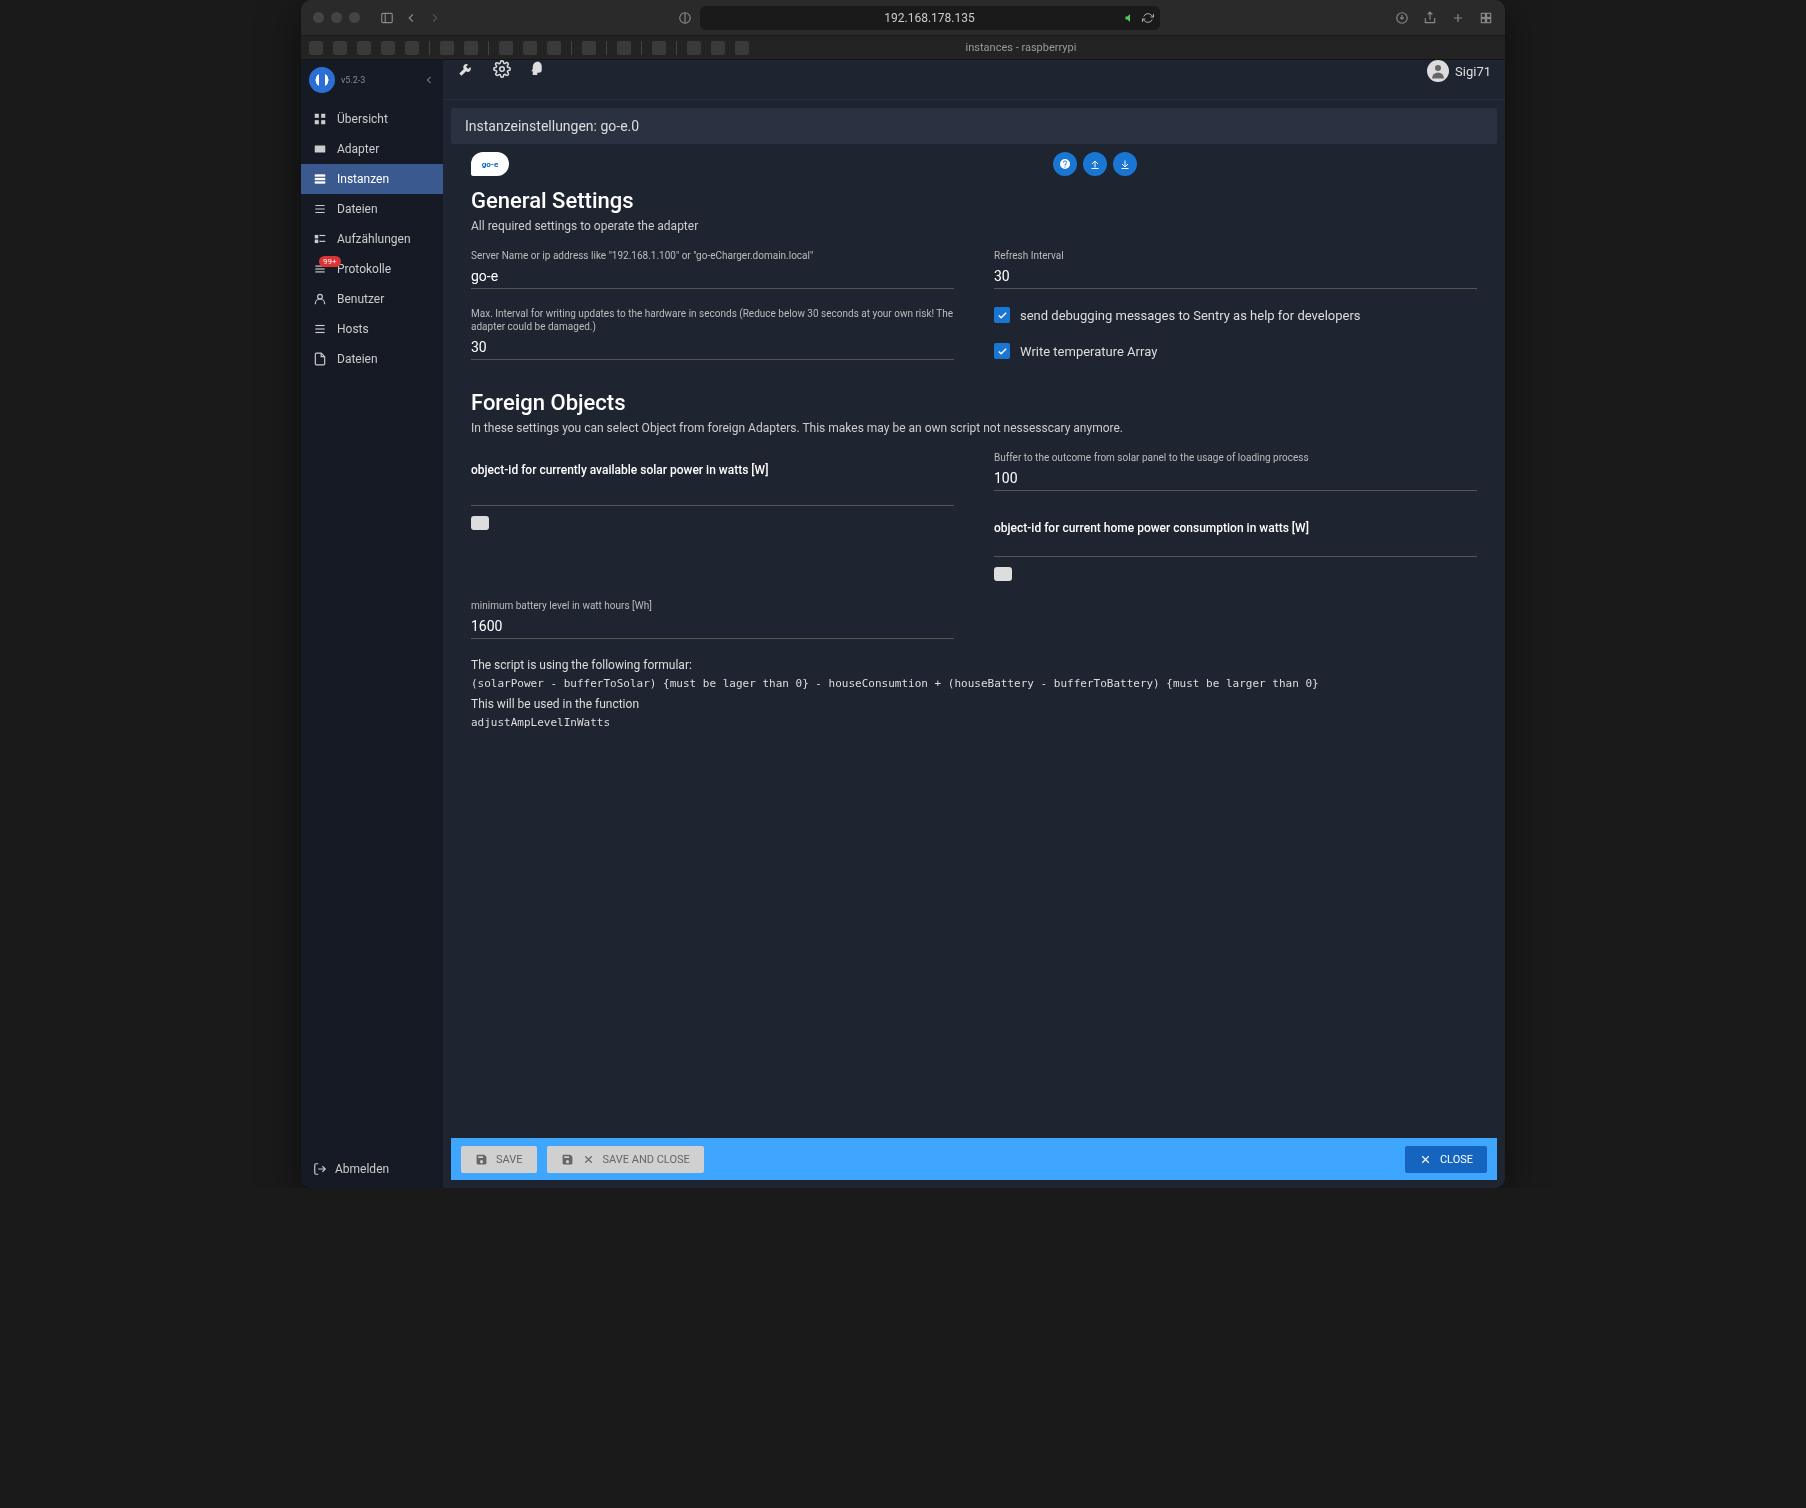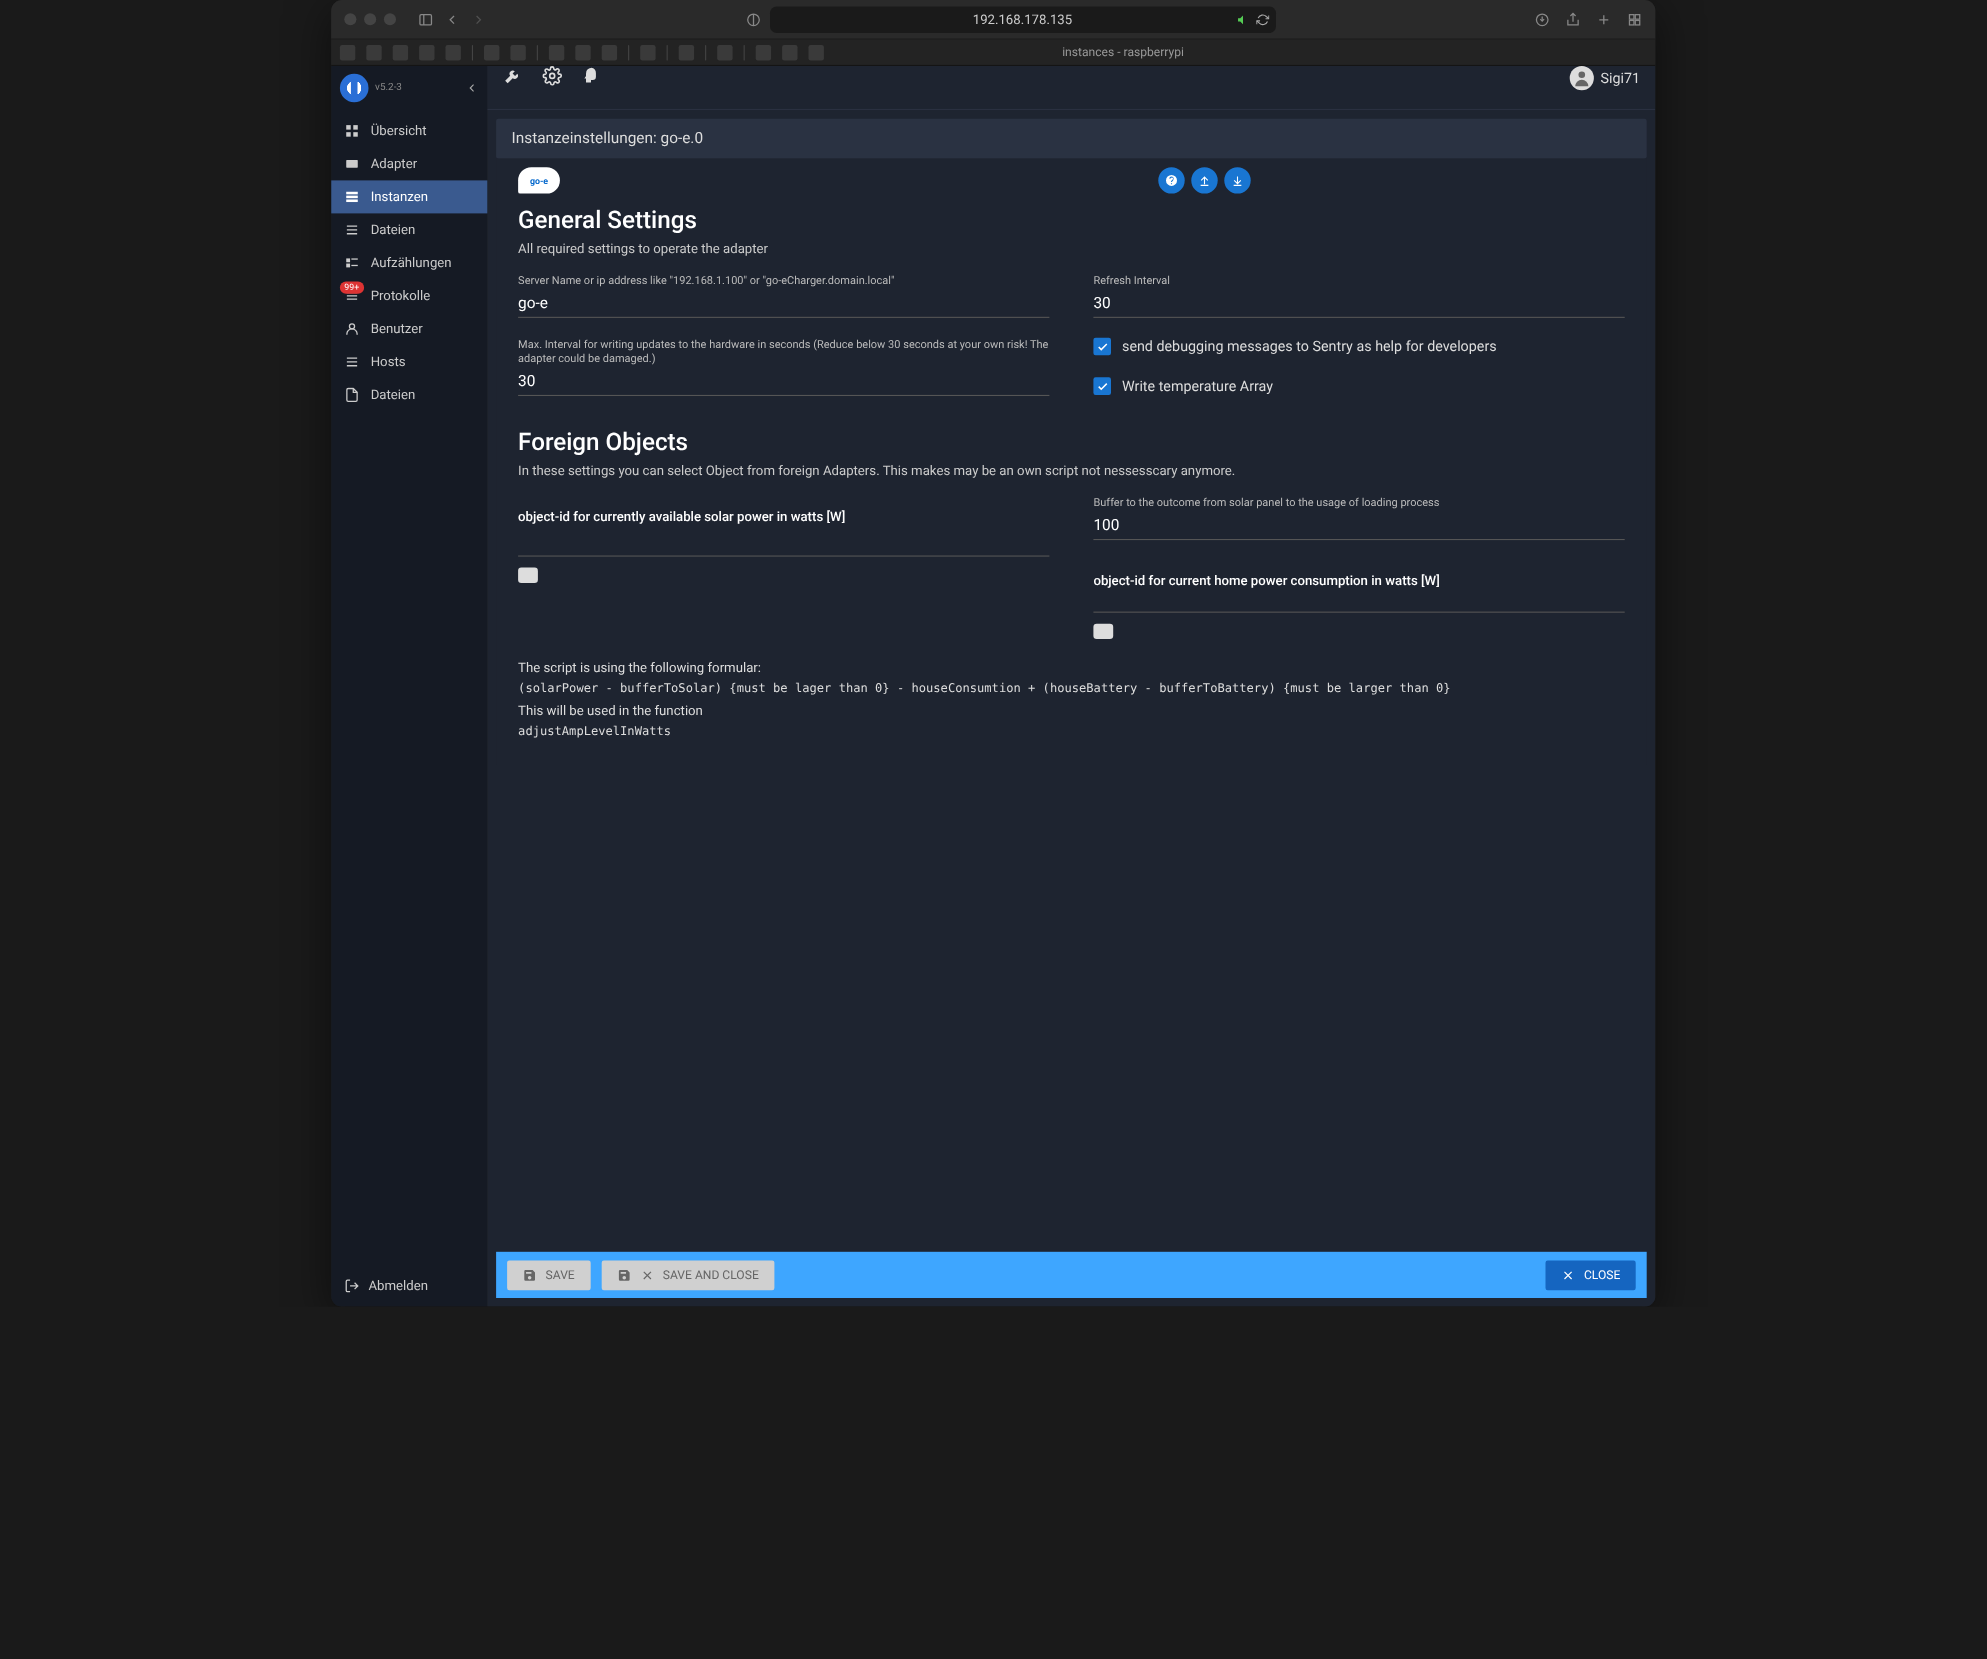--- a/index.html
+++ b/index.html
@@ -27,21 +27,21 @@
 .sidebar { width: 142px; background: #151a24; display: flex; flex-direction: column; }
 .logo-row { height: 40px; display: flex; align-items: center; padding: 0 8px; gap: 6px; }
 .logo { width: 26px; height: 26px; border-radius: 50%; background: radial-gradient(circle at 50% 50%, #fff 35%, #2a6fd6 36%); display:flex;align-items:center;justify-content:center;}
 .logo-inner{width:6px;height:16px;background:#2a6fd6;border-radius:3px;}
 .version { font-size: 9px; color: #888; }
 .collapse { margin-left: auto; color: #aaa; }
 .nav { list-style: none; padding-top: 4px; }
 .nav li { display: flex; align-items: center; gap: 10px; padding: 8px 12px; font-size: 12px; color: #ccc; cursor: pointer; position:relative;}
 .nav li.active { background: #3a5a8f; color: #fff; }
 .nav li svg { width: 14px; height: 14px; flex-shrink:0;}
-.badge { position: absolute; left: 8px; top: 2px; background: #d33; color: #fff; font-size: 8px; padding: 1px 4px; border-radius: 7px; }
+.badge { position: absolute; left: 18px; top: 2px; background: #d33; color: #fff; font-size: 8px; padding: 1px 4px; border-radius: 7px; }
 .logout { margin-top: auto; padding: 12px; display: flex; align-items: center; gap: 8px; font-size: 12px; color: #ccc; cursor:pointer;}
 
 .content { flex: 1; display: flex; flex-direction: column; background: #1e2430; overflow:hidden;}
 .topbar { height: 40px; background: #1e2430; display: flex; align-items: flex-start; padding: 0 14px; gap: 18px; border-bottom: 1px solid #2a3040;}
 .topbar svg { width: 18px; height: 18px; color: #ddd; }
 .user { margin-left: auto; display: flex; align-items: center; gap: 6px; font-size: 13px; }
 .avatar { width: 22px; height: 22px; border-radius: 50%; background: #ddd; display:flex;align-items:center;justify-content:center;}
 
 .breadcrumb { background: #2a3242; padding: 10px 14px; font-size: 14px; margin: 8px 8px 0 8px; border-radius: 2px;}
 
@@ -360,20 +360,24 @@
           </div>
           <div class="field">
             <span class="field-label">Buffer to the outcome from solar panel to the usage of loading process</span>
             <input class="field-input" value="100" style="">
             <div style="height:30px"></div>
             <span class="field-label" style="font-size:12px;color:#fff;font-weight:500">object-id for current home power consumption in watts [W]</span>
             <div style="border-bottom:1px solid #555;height:18px"></div>
             <div class="spacer"></div>
             <div class="toggle"></div>
           </div>
+          <div class="field">
+            <span class="field-label">minimum battery level in watt hours [Wh]</span>
+            <input class="field-input" value="1600" style="">
+          </div>
         </div>
 
         <div class="formula">
           <div>The script is using the following formular:</div>
           <div class="mono">(solarPower - bufferToSolar) {must be lager than 0} - houseConsumtion + (houseBattery - bufferToBattery) {must be larger than 0}</div>
           <div>This will be used in the function</div>
           <div class="mono">adjustAmpLevelInWatts</div>
         </div>
       </div>
       </div>

